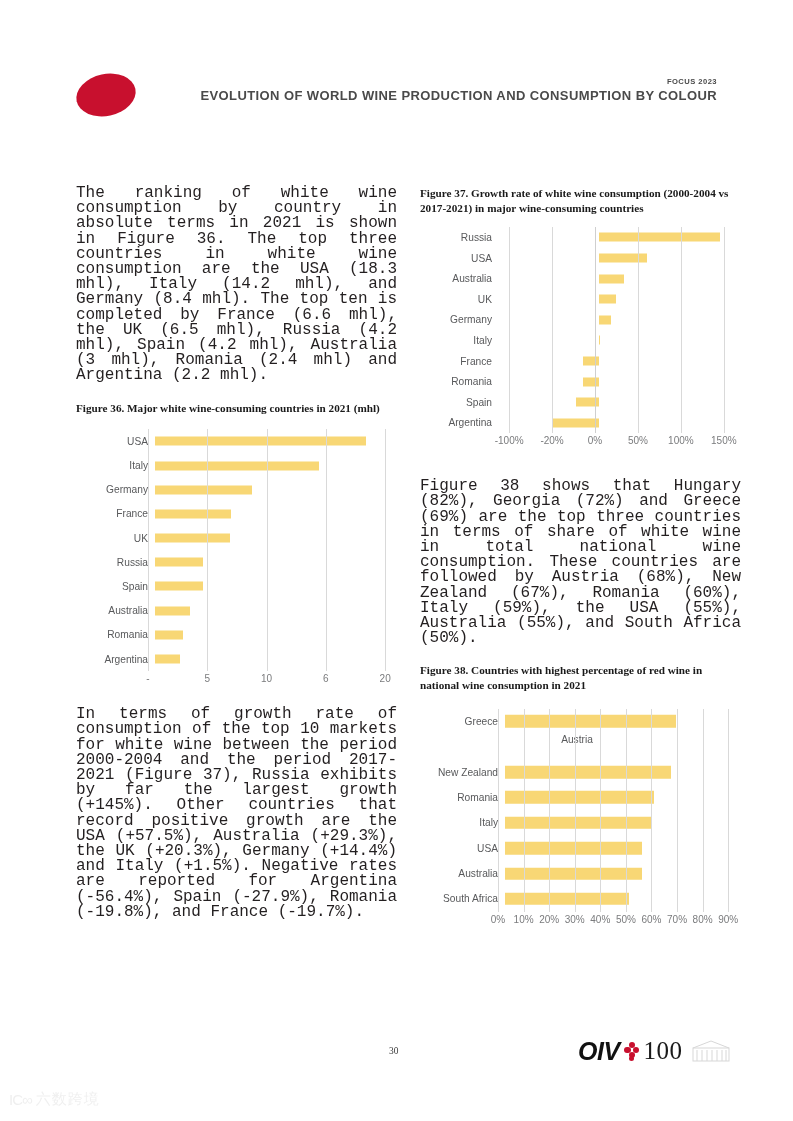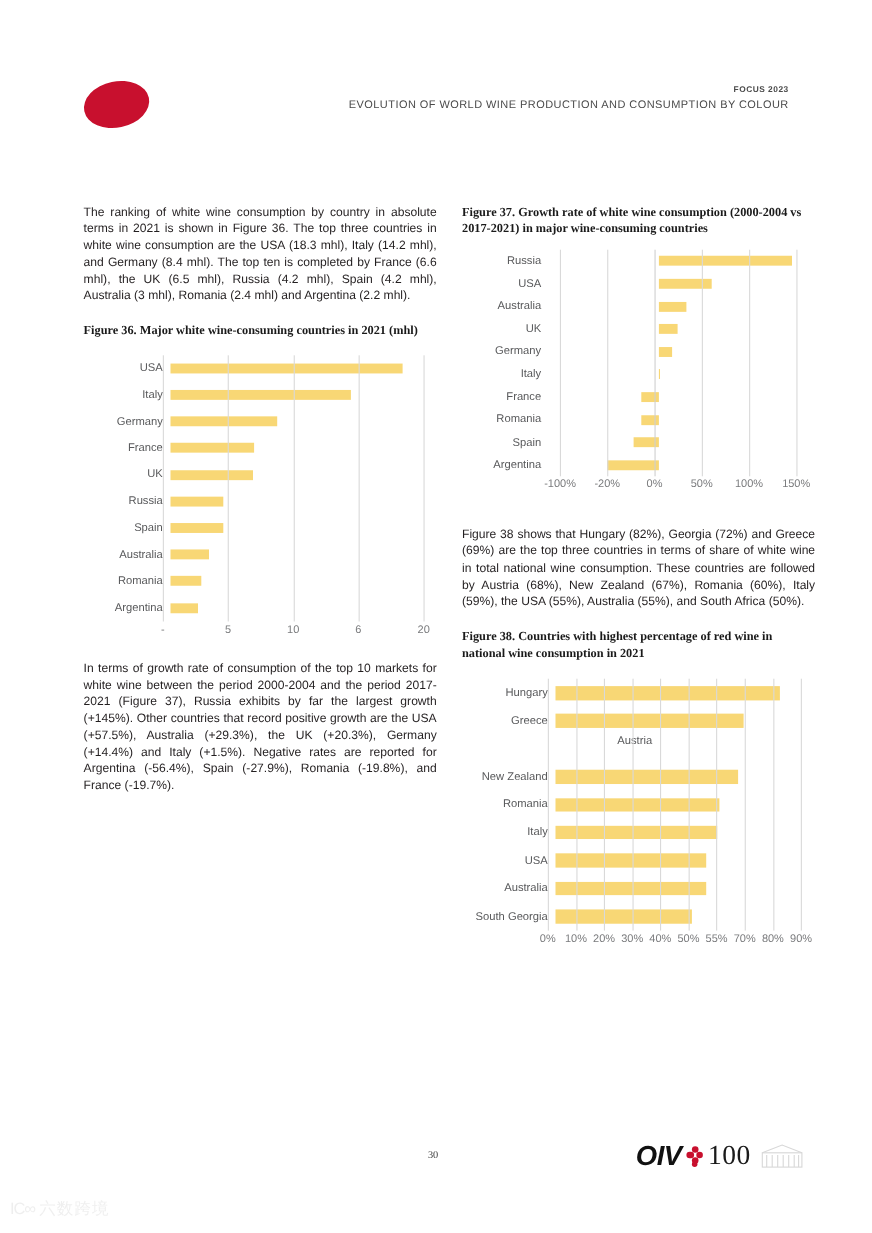--- a/index.html
+++ b/index.html
@@ -37,44 +37,44 @@
     font-family: "Liberation Sans", sans-serif;
     color: #4a4a4a;
   }
   .header-line1 {
     font-size: 7.6px;
     letter-spacing: 0.45px;
     font-weight: 700;
     line-height: 12px;
   }
   .header-line2 {
-    font-size: 10px;
+    font-size: 13px;
     letter-spacing: 0.4px;
-    font-weight: 400;
+    font-weight: 700;
     line-height: 13px;
     margin-top: 1px;
   }
 
   
   .col {
     position: absolute;
     width: 321px;
     top: 186px;
   }
   .col-left { left: 76px; }
   .col-right { left: 420px; }
 
   p.body-text {
     margin: 0 0 0 0;
-    font-size: 11px;
+    font-size: 16px;
     line-height: 15.2px;
     text-align: justify;
     text-justify: inter-word;
     color: #231f20;
-    font-family: Liberation Sans, sans-serif;
+    font-family: Liberation Mono, monospace;
   }
   .fig-caption {
     font-size: 11.2px;
     line-height: 14.6px;
     font-weight: bold;
     color: #1a1a1a;
     font-family: "Liberation Serif", serif;
   }
 
   
@@ -383,26 +383,20 @@
       </div>
   </div>
 
   <p class="body-text" style="margin-top:28px;">Figure 38 shows that Hungary (82%), Georgia (72%) and Greece (69%) are the top three countries in terms of share of white wine in total national wine consumption. These countries are followed by Austria (68%), New Zealand (67%), Romania (60%), Italy (59%), the USA (55%), Australia (55%), and South Africa (50%).</p>
 
   <div class="fig-caption" style="margin-top:17px;">Figure 38. Countries with highest percentage of red wine in national wine consumption in 2021</div>
 
   <div class="chart" id="chart38" style="margin-top:16px;">
     <div class="chart-rows" style="position: relative;">
         <div class="crow" style="height: 25.4px;">
-          <div class="clabel" style="flex-basis: 78px;">Hungary</div>
-          <div class="cplot" style="height: 25.4px;">
-            <div class="bar" style="height: 12.5px; left: 0%; width: 86.3158%;"></div>
-          </div>
-        </div>
-        <div class="crow" style="height: 25.4px;">
           <div class="clabel" style="flex-basis: 78px;">Greece</div>
           <div class="cplot" style="height: 25.4px;">
             <div class="bar" style="height: 12.5px; left: 0%; width: 72.6316%;"></div>
           </div>
         </div>
         <div class="crow" style="height: 25.4px; flex-direction: column;">
           <div class="clabel" style="flex-basis: 78px;">Austria</div>
           <div class="cplot" style="height: 25.4px;">
             <div class="bar" style="height: 12.5px; left: 0%; width: 71.5789%;"></div>
           </div>
@@ -431,21 +425,21 @@
             <div class="bar" style="height: 12.5px; left: 0%; width: 57.8947%;"></div>
           </div>
         </div>
         <div class="crow" style="height: 25.4px;">
           <div class="clabel" style="flex-basis: 78px;">Australia</div>
           <div class="cplot" style="height: 25.4px;">
             <div class="bar" style="height: 12.5px; left: 0%; width: 57.8947%;"></div>
           </div>
         </div>
         <div class="crow" style="height: 25.4px;">
-          <div class="clabel" style="flex-basis: 78px;">South Georgia</div>
+          <div class="clabel" style="flex-basis: 78px;">South Africa</div>
           <div class="cplot" style="height: 25.4px;">
             <div class="bar" style="height: 12.5px; left: 0%; width: 52.6316%;"></div>
           </div>
         </div>
         <div class="gridlayer" style="left: 78px;">
           <div class="gline" style="left: 0%;"></div>
           <div class="gline" style="left: 10.5263%;"></div>
           <div class="gline" style="left: 21.0526%;"></div>
           <div class="gline" style="left: 31.5789%;"></div>
           <div class="gline" style="left: 42.1053%;"></div>
@@ -456,21 +450,21 @@
           <div class="gline" style="left: 94.7368%;"></div>
         </div>
       </div>
     <div class="axis-labels" style="margin-left: 78px; height: 18px;">
         <span style="left: 0%;">0%</span>
         <span style="left: 10.5263%;">10%</span>
         <span style="left: 21.0526%;">20%</span>
         <span style="left: 31.5789%;">30%</span>
         <span style="left: 42.1053%;">40%</span>
         <span style="left: 52.6316%;">50%</span>
-        <span style="left: 63.1579%;">55%</span>
+        <span style="left: 63.1579%;">60%</span>
         <span style="left: 73.6842%;">70%</span>
         <span style="left: 84.2105%;">80%</span>
         <span style="left: 94.7368%;">90%</span>
       </div>
   </div>
 </div>
 
 <div class="page-number">30</div>
 
 <div class="oiv-logo">

